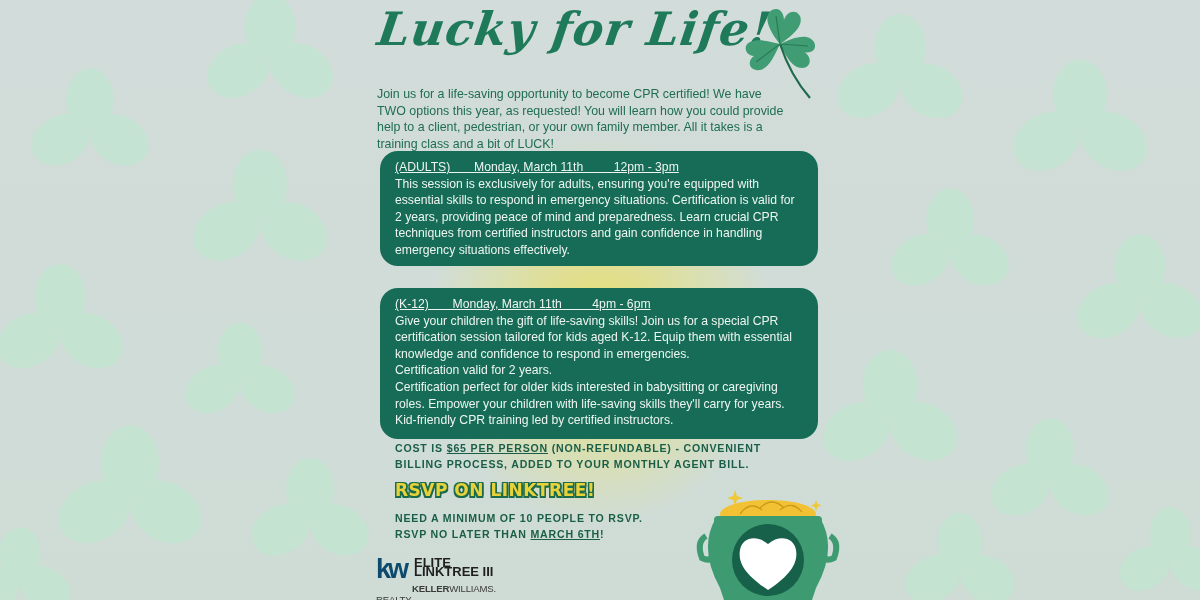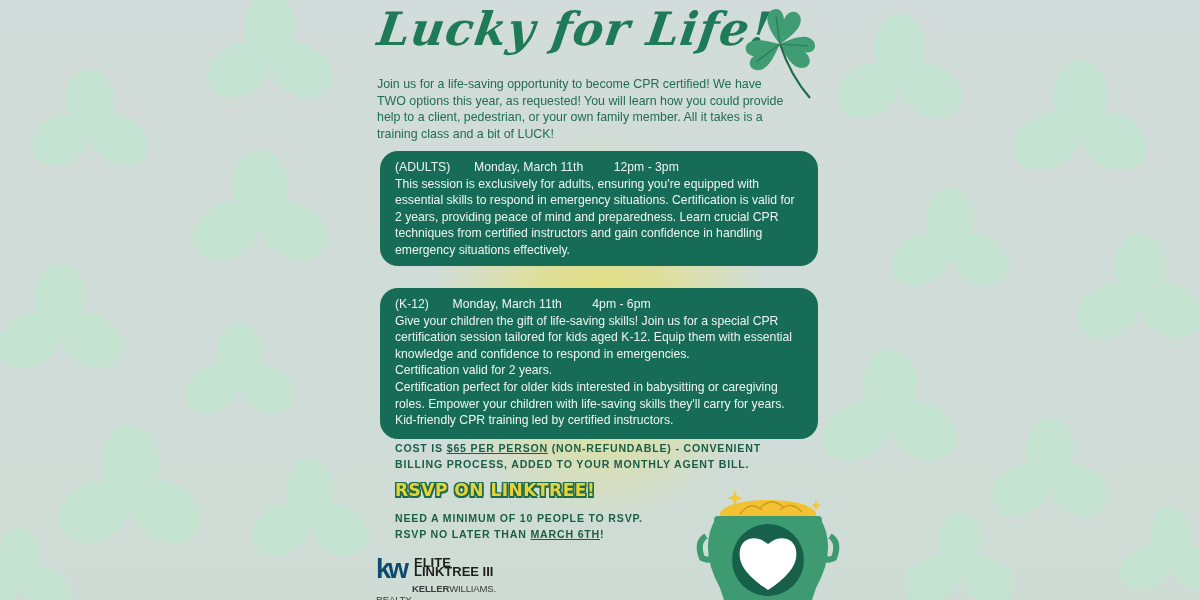--- a/index.html
+++ b/index.html
@@ -6,26 +6,26 @@
   body{width:1200px;height:600px;overflow:hidden;position:relative;
     background:#cfdcd8;font-family:"Liberation Sans",sans-serif;}
   .bg{position:absolute;inset:0;overflow:hidden;
     background:
       radial-gradient(ellipse 230px 260px at 600px 330px, rgba(236,222,90,0.85), rgba(226,226,140,0.55) 45%, rgba(207,220,216,0) 75%),
       linear-gradient(180deg,#d2dcda 0%,#cfdcd6 100%);}
   .content{position:absolute;left:0;top:0;width:1200px;height:600px;}
   .title{position:absolute;left:378px;top:2px;font-family:"DejaVu Serif",serif;font-style:italic;font-weight:bold;
     font-size:46px;color:#1f7a5a;letter-spacing:1px;transform:skewX(-8deg);}
   .shamrock{position:absolute;left:740px;top:2px;width:80px;height:100px;}
-  .intro{position:absolute;left:377px;top:76px;width:410px;font-size:12.4px;line-height:16.5px;color:#1f6d52;}
+  .intro{position:absolute;left:377px;top:86px;width:410px;font-size:12.4px;line-height:16.5px;color:#1f6d52;}
   .card{position:absolute;left:380px;width:438px;background:#166c56;border-radius:18px;color:#eef5f1;
     font-size:12.2px;line-height:16.6px;padding:8px 14px 8px 15px;box-sizing:border-box;}
   .card1{top:151px;height:115px;}
   .card2{top:288px;height:151px;}
-  .card .head{white-space:pre;}
+  .card .head{text-decoration:underline;white-space:pre;}
   .cost{position:absolute;left:395px;top:440px;width:410px;font-size:10.6px;line-height:16px;font-weight:bold;
     color:#1a5e47;letter-spacing:0.8px;}
   .cost u{text-decoration:underline;}
   .rsvp{position:absolute;left:395px;top:480px;font-family:"DejaVu Sans",sans-serif;font-weight:bold;font-size:17px;
     color:#e8d23a;letter-spacing:0.5px;
     text-shadow:-1.5px -1.5px 0 #1c6b4a,1.5px -1.5px 0 #1c6b4a,-1.5px 1.5px 0 #1c6b4a,1.5px 1.5px 0 #1c6b4a,0 1.5px 0 #1c6b4a,1.5px 0 0 #1c6b4a;}
   .need{position:absolute;left:395px;top:510px;font-size:10.6px;line-height:16px;font-weight:bold;color:#1a5e47;letter-spacing:0.8px;}
   .need u{text-decoration:underline;}
   .kw{position:absolute;left:376px;top:555px;width:130px;height:42px;}
   .kw .mark{position:absolute;left:0;top:0;font-size:27px;font-weight:bold;color:#0c4a6e;letter-spacing:-3px;line-height:28px;}

